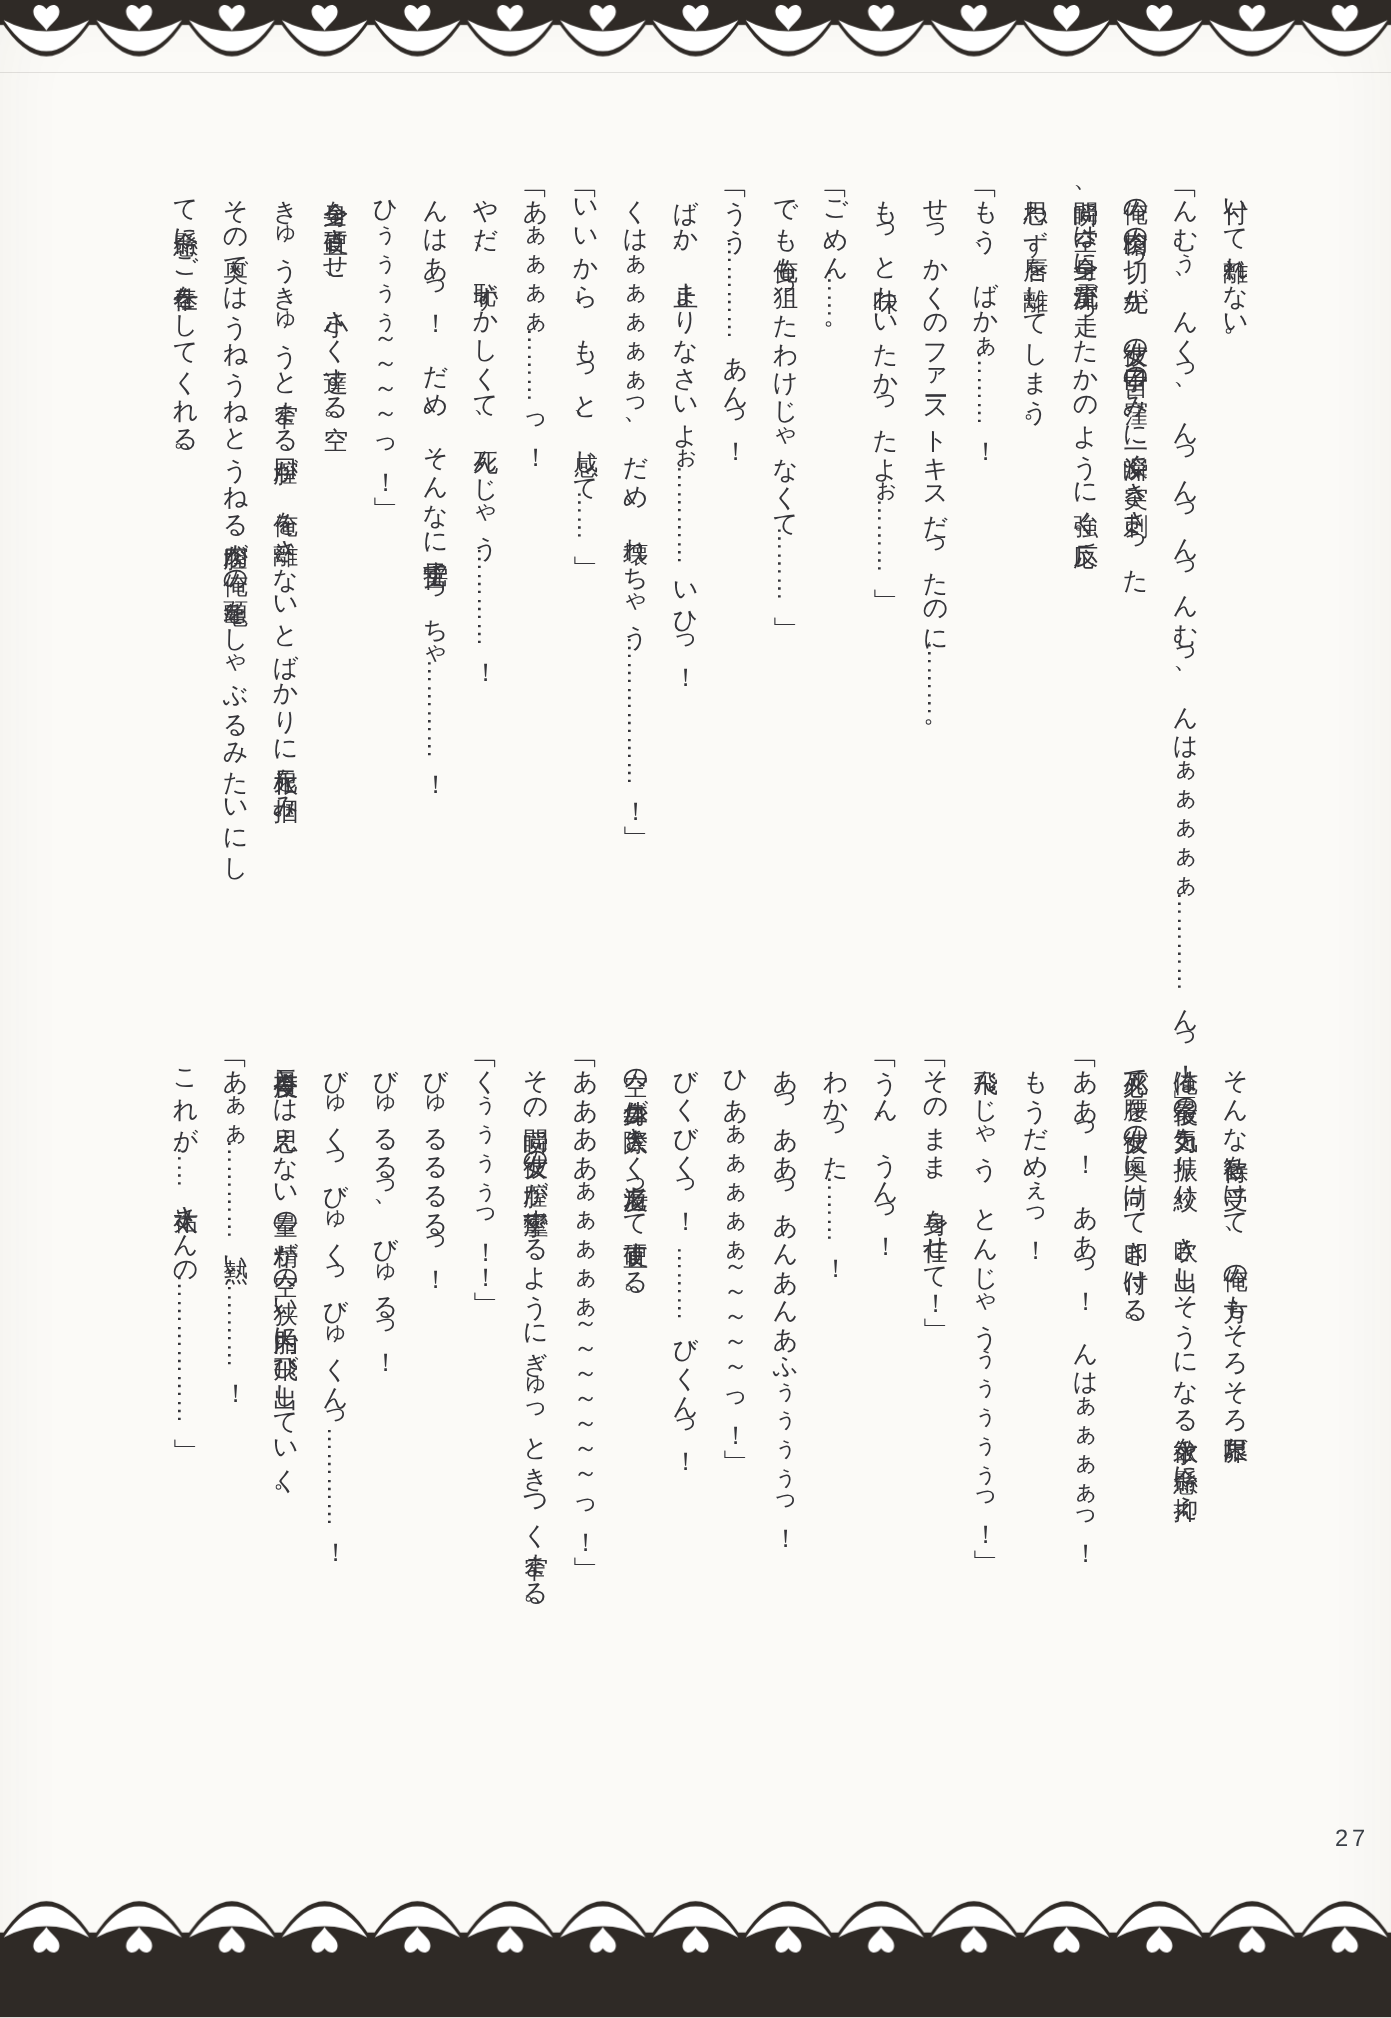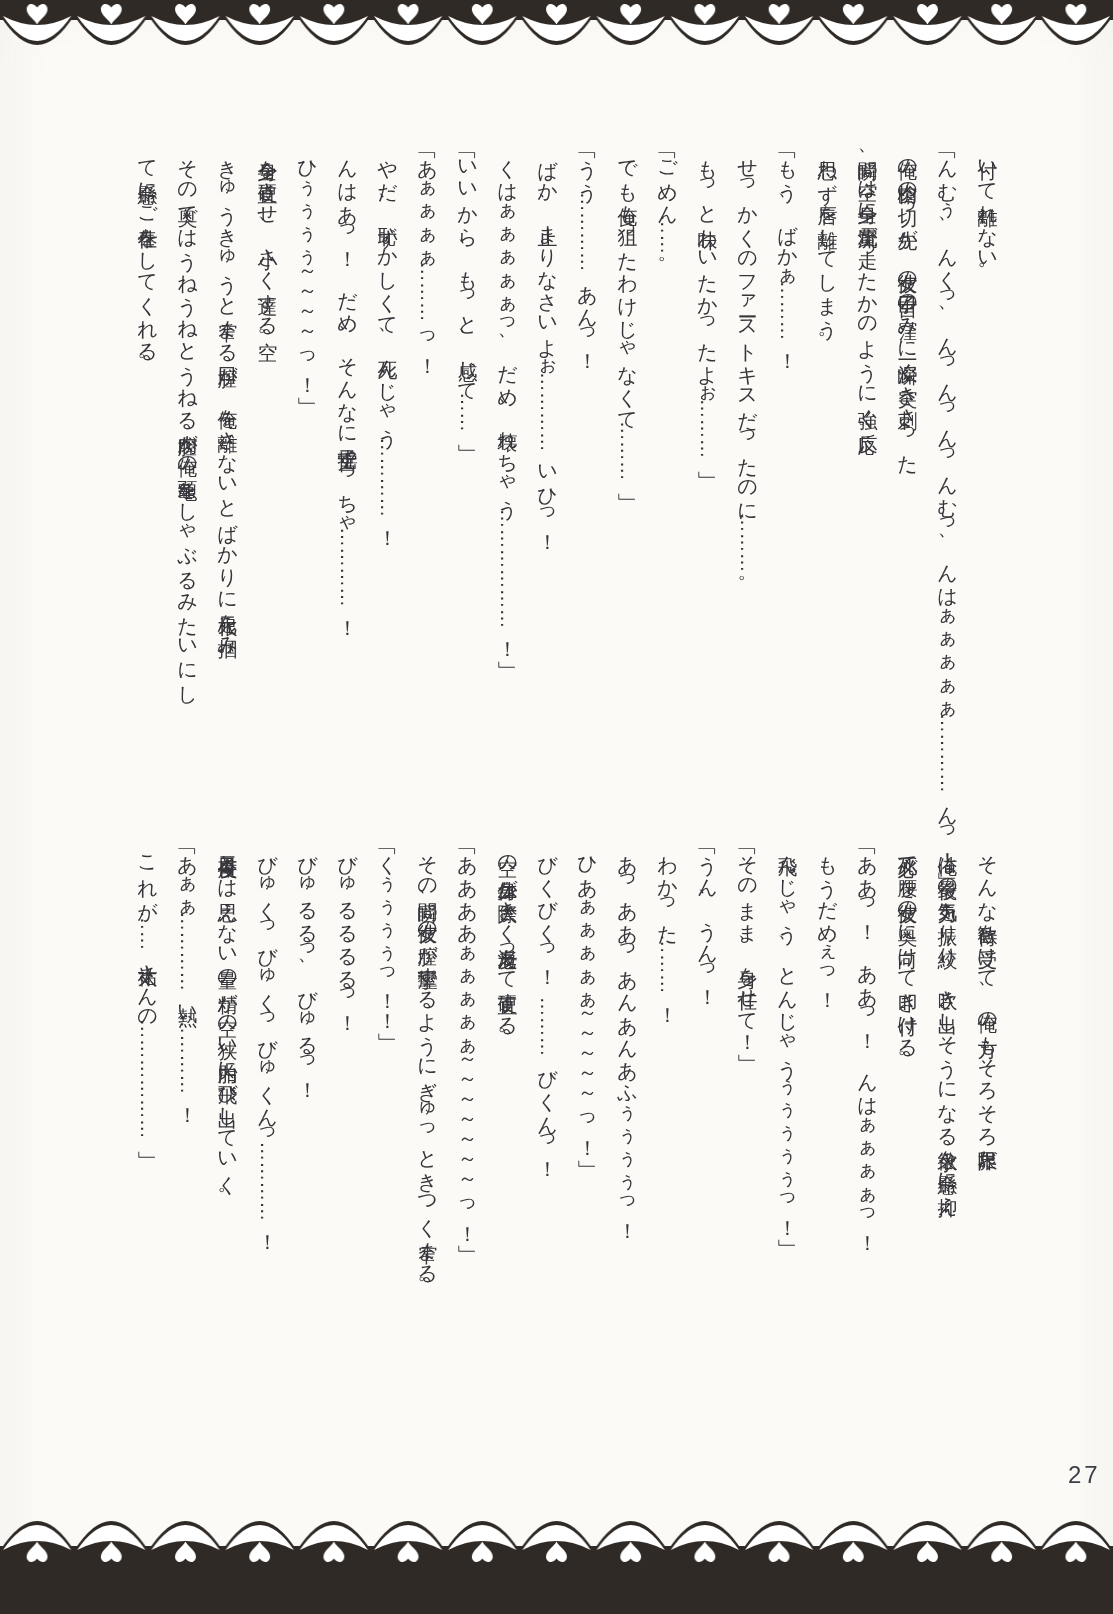--- a/index.html
+++ b/index.html
@@ -25,21 +25,21 @@
     color:var(--ink,#35353a);
     font-weight:400;
   }
   .vtext p{margin:0;padding:0;white-space:nowrap;}
   .top-block{top:146px;right:105px;height:700px;}
   .bottom-block{top:842px;right:105px;height:660px;}
   .page-number{
     position:absolute;
     left:1068px;
     top:1461px;
-    font-size:24px;
+    font-size:19px;
     letter-spacing:3px;
     color:var(--pagenum,#3a3f47);
     font-family:"Liberation Sans", sans-serif;
   }
 </style>
 </head>
 <body>
 
 <div class="page">
 

